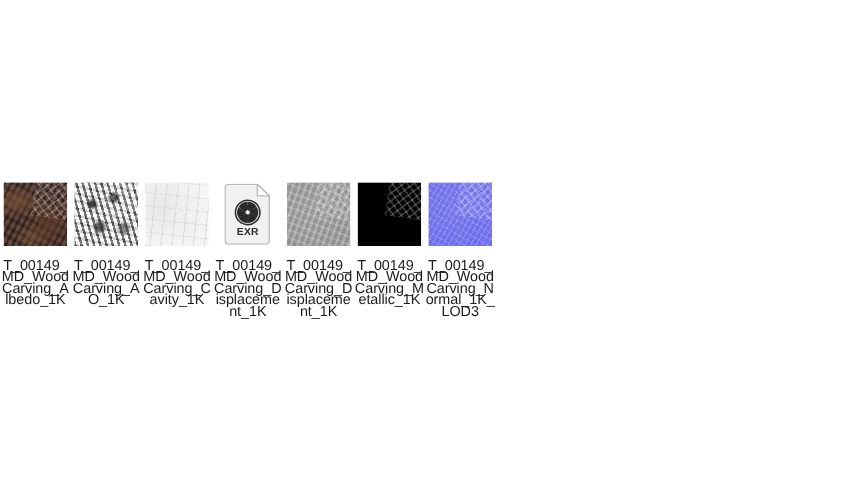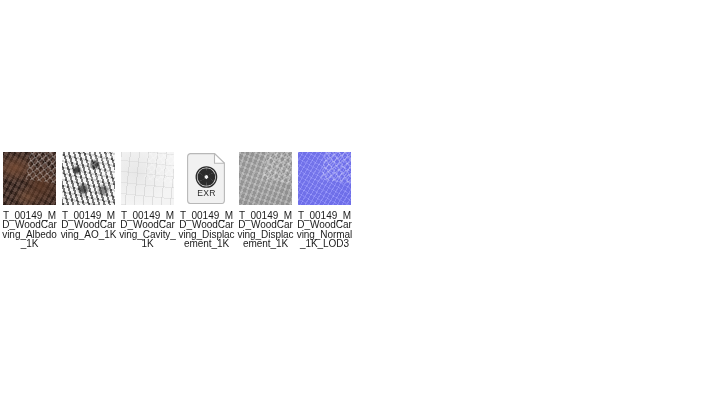--- a/index.html
+++ b/index.html
@@ -149,23 +149,23 @@
     position: absolute;
     left: 7px;
     top: 1px;
     width: 39px;
     height: 51px;
   }
   .exr-icon svg { display: block; width: 100%; height: 100%; }
 
   
   .file-label {
-    margin-top: 6px;
+    margin-top: 12px;
     width: 58px;
-    font-size: 10px;
+    font-size: 12px;
     line-height: 9.4px;
     color: #1b1b1b;
     text-align: center;
     letter-spacing: -0.05px;
     word-break: break-all;
     overflow-wrap: anywhere;
     white-space: normal;
   }
 </style>
 </head>
@@ -206,33 +206,39 @@
               <path d="M0,-8.8 A8.8,8.8 0 0 1 7.6,-4.4 L0.9,-1.2 A2.4,2.4 0 0 0 -0.9,-2.2 Z"></path>
               <path d="M0,-8.8 A8.8,8.8 0 0 1 7.6,-4.4 L0.9,-1.2 A2.4,2.4 0 0 0 -0.9,-2.2 Z" transform="rotate(60)"></path>
               <path d="M0,-8.8 A8.8,8.8 0 0 1 7.6,-4.4 L0.9,-1.2 A2.4,2.4 0 0 0 -0.9,-2.2 Z" transform="rotate(120)"></path>
               <path d="M0,-8.8 A8.8,8.8 0 0 1 7.6,-4.4 L0.9,-1.2 A2.4,2.4 0 0 0 -0.9,-2.2 Z" transform="rotate(180)"></path>
               <path d="M0,-8.8 A8.8,8.8 0 0 1 7.6,-4.4 L0.9,-1.2 A2.4,2.4 0 0 0 -0.9,-2.2 Z" transform="rotate(240)"></path>
               <path d="M0,-8.8 A8.8,8.8 0 0 1 7.6,-4.4 L0.9,-1.2 A2.4,2.4 0 0 0 -0.9,-2.2 Z" transform="rotate(300)"></path>
             </g>
           </g>
         </svg>
       </div>
-      <div style="position:absolute;left:7px;top:36px;width:39px;text-align:center;font-size:8.6px;font-weight:normal;color:#2b2b2b;letter-spacing:.3px;">EXR</div>
+      <div style="position:absolute;left:7px;top:36px;width:39px;text-align:center;font-size:8.6px;font-weight:bold;color:#2b2b2b;letter-spacing:.3px;">EXR</div>
     </div>
     <div class="file-label">T_00149_MD_WoodCarving_Displacement_1K</div>
   </div>
 
   <div class="file-item">
     <div class="thumb-wrap">
       <div class="thumb tex-displacement"></div>
     </div>
     <div class="file-label">T_00149_MD_WoodCarving_Displacement_1K</div>
   </div>
 
 
+  <div class="file-item">
+    <div class="thumb-wrap">
+      <div class="thumb tex-metallic"></div>
+    </div>
+    <div class="file-label">T_00149_MD_WoodCarving_Metallic_1K</div>
+  </div>
 
   <div class="file-item">
     <div class="thumb-wrap">
       <div class="thumb tex-normal"></div>
     </div>
     <div class="file-label">T_00149_MD_WoodCarving_Normal_1K_LOD3</div>
   </div>
 
 
 

